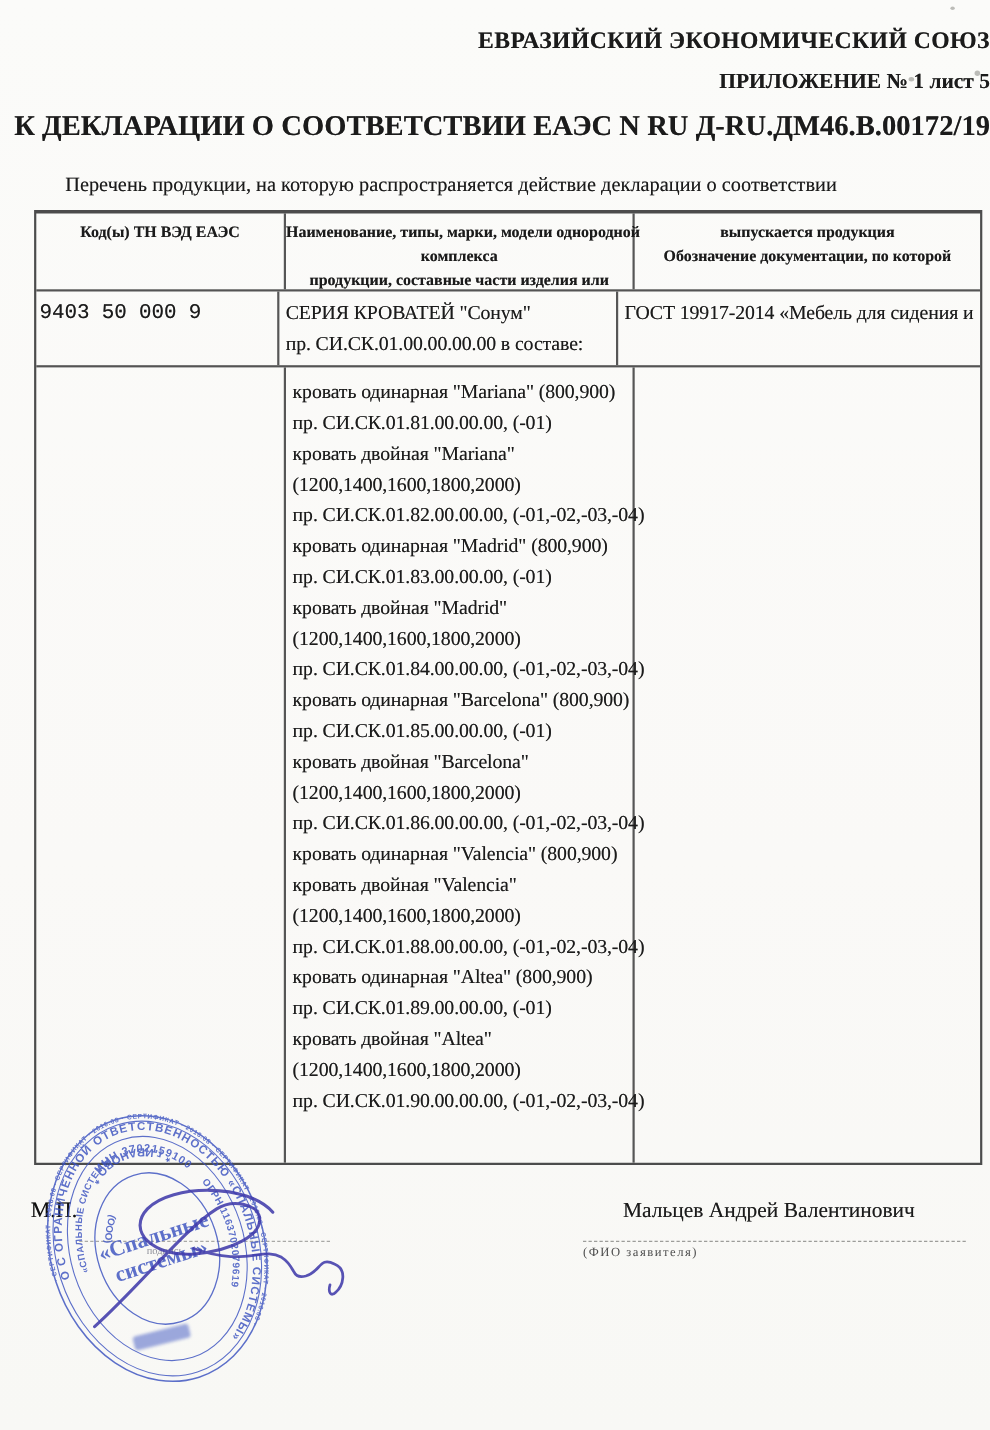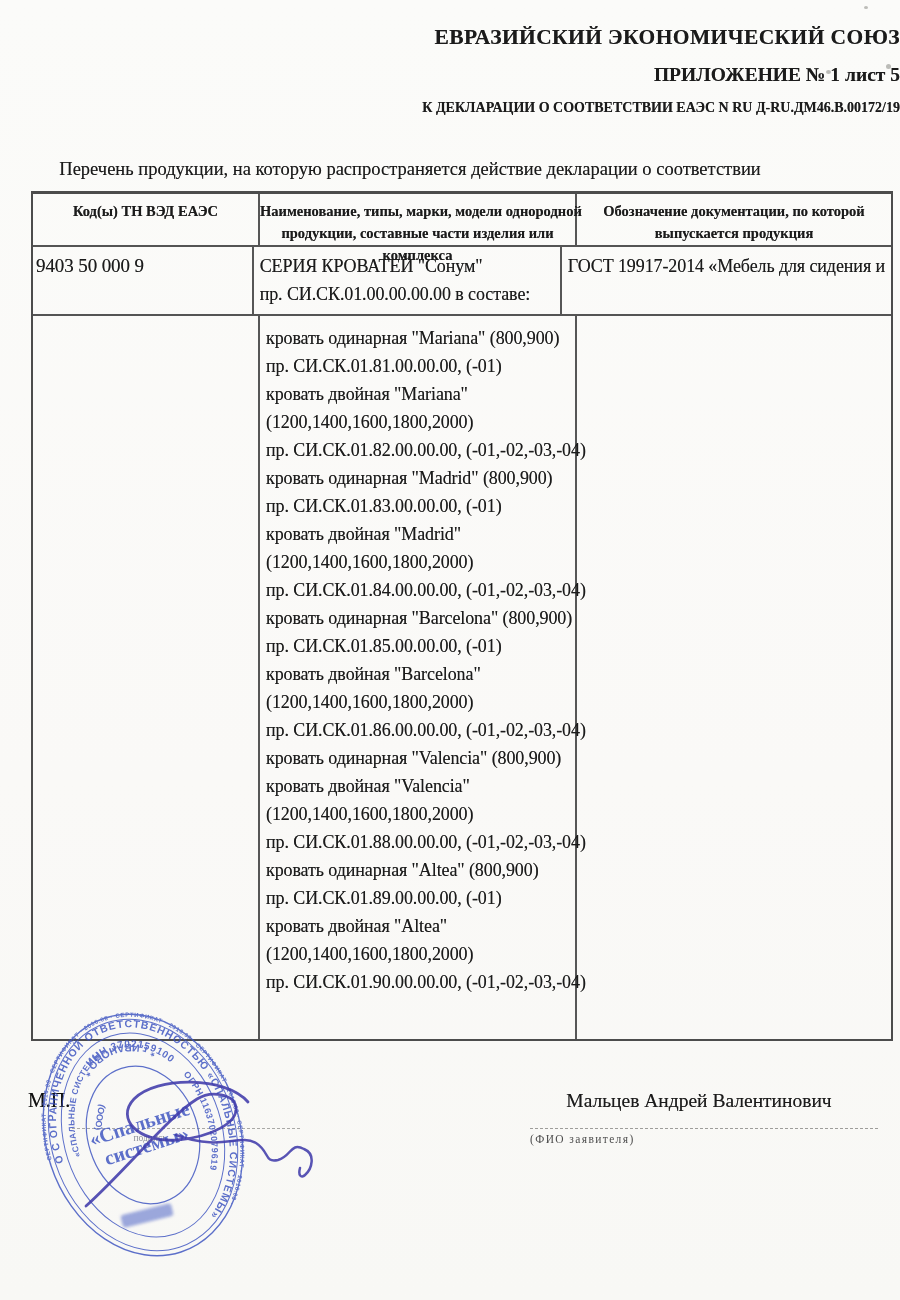--- a/index.html
+++ b/index.html
@@ -7,41 +7,41 @@
   .page{
     position:relative;width:900px;height:1300px;overflow:hidden;
     background:linear-gradient(180deg,#fbfbf9 0%,#faf9f7 60%,#f8f8f5 100%);
     font-family:"Liberation Serif","DejaVu Serif",serif;
     color:#1b1b1b;
   }
   .doc-text{text-shadow:0 0 .4px rgba(20,20,20,.55);}
   .hdr{position:absolute;left:0;width:900px;text-align:right;font-weight:bold;white-space:nowrap;}
   .hdr1{top:25px;font-size:21.5px;letter-spacing:.4px;}
   .hdr2{top:64px;font-size:19.5px;}
-  .hdr3{top:100px;font-size:14px;}
+  .hdr3{top:100px;font-size:26px;}
   .caption{position:absolute;left:0;top:159px;width:820px;text-align:center;font-size:18.5px;}
 
   .doc-table{
     position:absolute;left:31px;top:191px;width:862px;box-sizing:border-box;
     border:2px solid #4c4c4c;border-top-width:3px;
   }
   .t-row{display:flex;box-sizing:border-box;}
   .t-row.rb{border-bottom:2px solid #545454;}
   .cell{box-sizing:border-box;overflow:visible;}
   .c1{width:227px;border-right:2px solid #565656;}
   .c2{width:317px;border-right:2px solid #565656;}
   .c3{flex:1;}
-  .head-row{height:53px;}
+  .head-row{height:71px;}
   .head-cell{padding-top:6px;text-align:center;font-weight:bold;font-size:14.5px;}
   .head-cell .line{line-height:22px;white-space:nowrap;}
   .body-cell{font-size:18px;letter-spacing:-.1px;}
   .body-cell .line{line-height:28px;white-space:nowrap;}
   .row1{height:69px;}
   .row1 .cell{padding:5px 6px 0 6px;}
-  .row1 .c1{padding-left:3px;font-size:19px;}
+  .row1 .c1{padding-left:3px;font-size:19px;font-family:Liberation Mono, monospace;}
   .row2{height:723px;}
   .row2 .cell{padding:8px 6px 0 6px;}
 
   .mp{position:absolute;left:28px;top:1089px;font-size:20px;font-weight:normal;color:#101010;z-index:1;}
   .sig-line-left{position:absolute;left:72px;top:1128px;width:228px;border-top:1px dashed #a9a9a6;z-index:1;}
   .sig-caption-left{position:absolute;left:103px;top:1133px;width:94px;text-align:center;
     font-size:9.5px;color:#8d8f99;z-index:1;}
   .applicant-name{position:absolute;left:520px;top:1090px;width:358px;text-align:center;
     font-size:19.5px;white-space:nowrap;z-index:1;}
   .sig-line-right{position:absolute;left:530px;top:1128px;width:348px;border-top:1px dashed #9d9d9a;z-index:1;}
@@ -72,26 +72,26 @@
 
   <div class="caption doc-text">Перечень продукции, на которую распространяется действие декларации о соответствии</div>
 
   <div class="doc-table">
     <div class="t-row head-row rb">
       <div class="cell c1 head-cell doc-text">
           <div class="line">Код(ы) ТН ВЭД ЕАЭС</div>
         </div>
       <div class="cell c2 head-cell doc-text">
           <div class="line">Наименование, типы, марки, модели однородной</div>
+          <div class="line">комплекса</div>
           <div class="line">продукции, составные части изделия или</div>
-          <div class="line">комплекса</div>
         </div>
       <div class="cell c3 head-cell doc-text">
+          <div class="line">выпускается продукция</div>
           <div class="line">Обозначение документации, по которой</div>
-          <div class="line">выпускается продукция</div>
         </div>
     </div>
 
     <div class="t-row row1 rb">
       <div class="cell c1 body-cell doc-text">
         <div class="line">9403 50 000 9</div>
       </div>
       <div class="cell c2 body-cell doc-text">
           <div class="line">СЕРИЯ КРОВАТЕЙ "Сонум"</div>
           <div class="line">пр. СИ.СК.01.00.00.00.00 в составе:</div>

